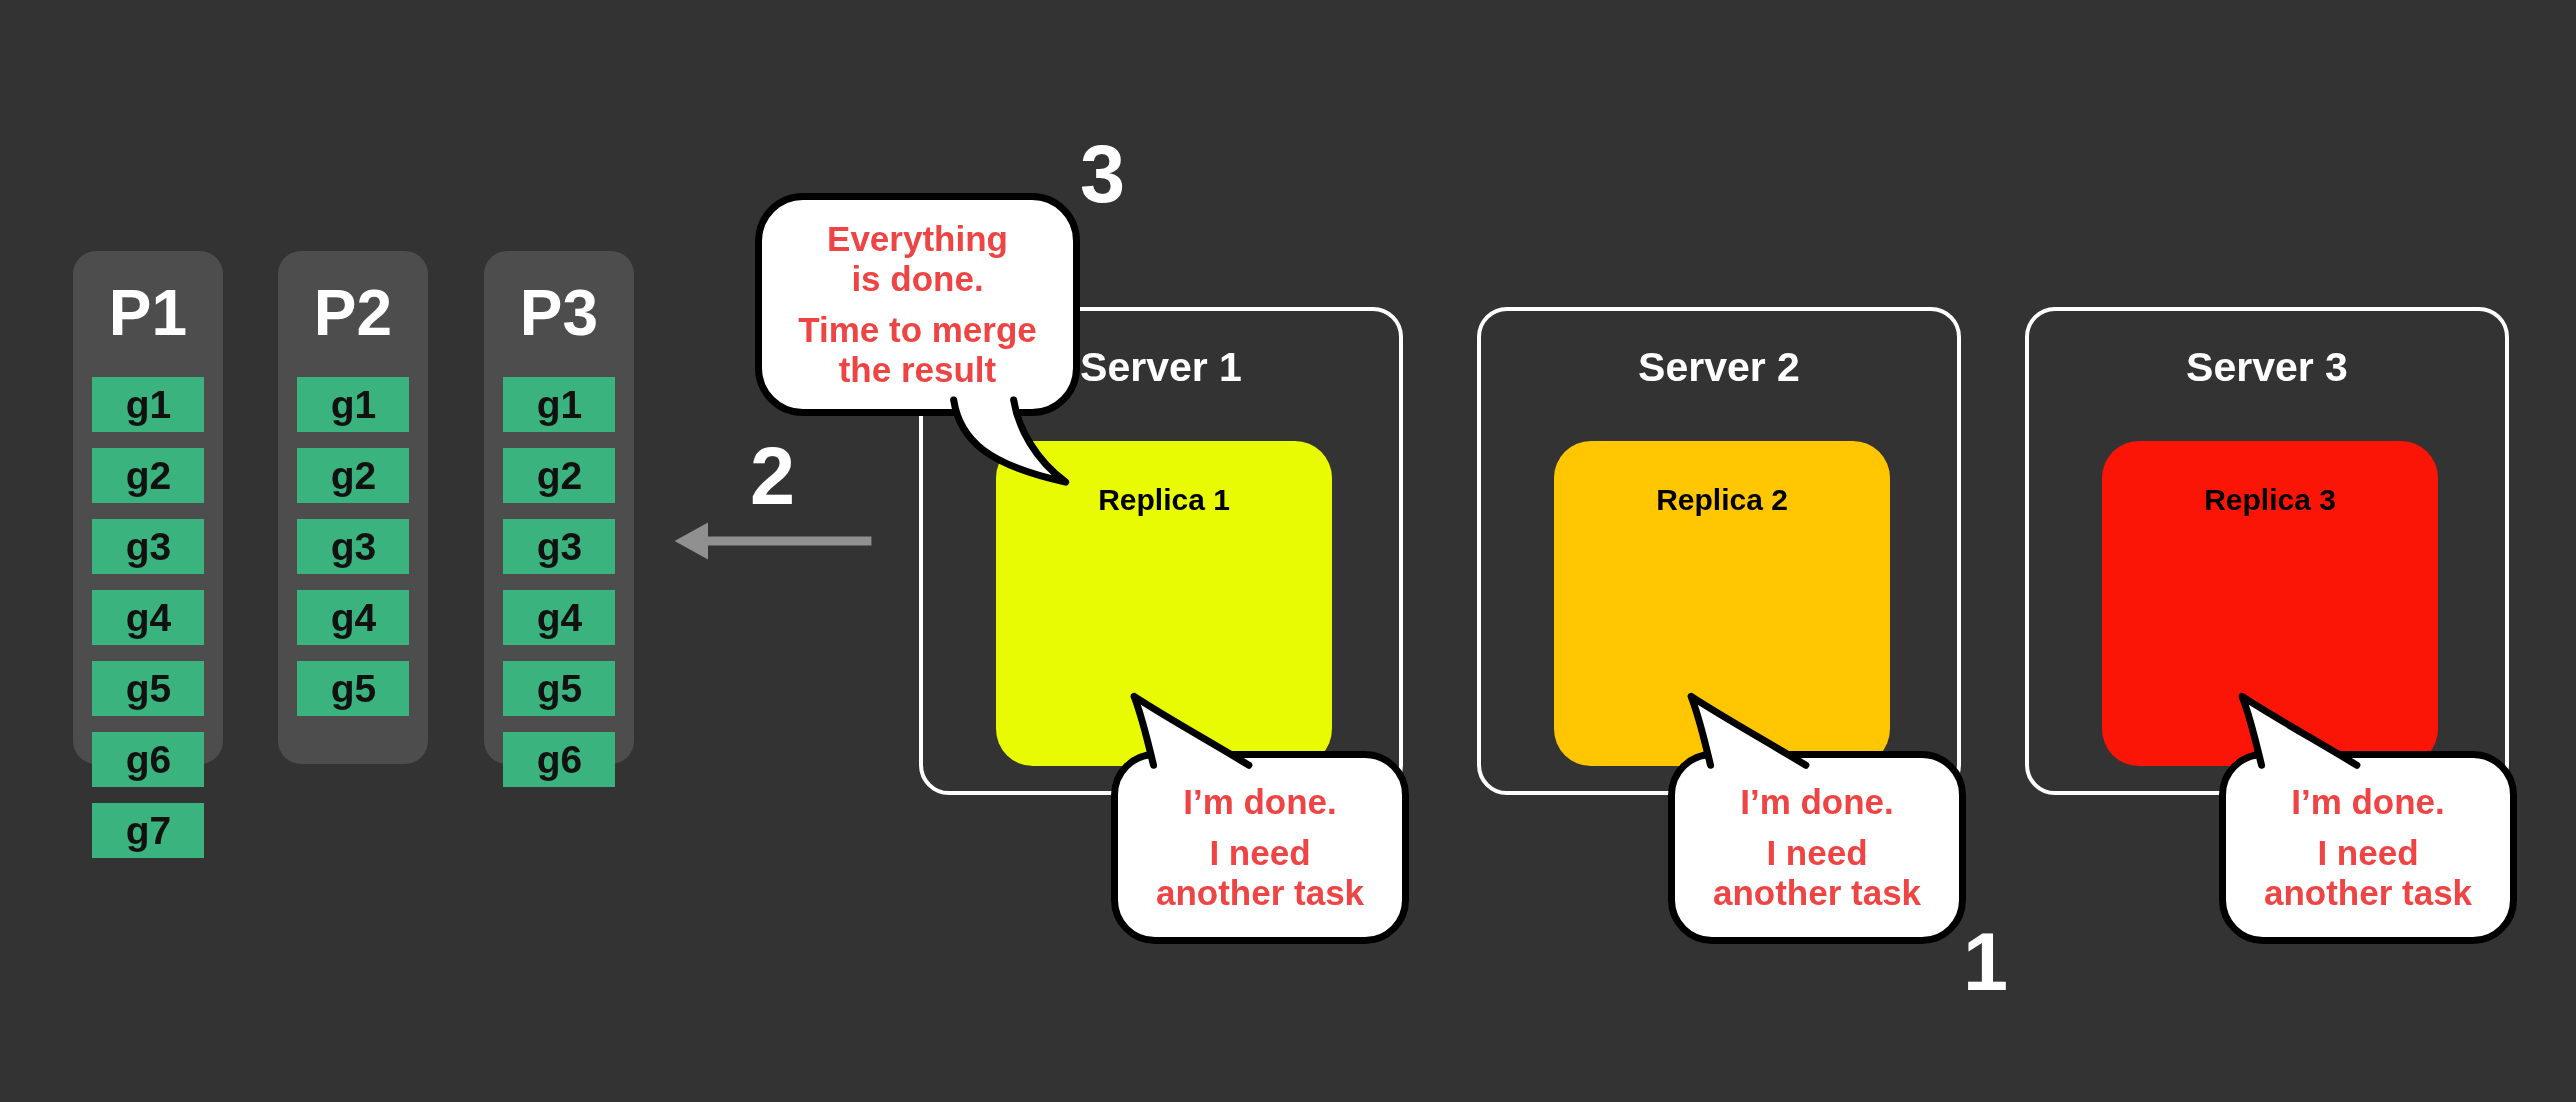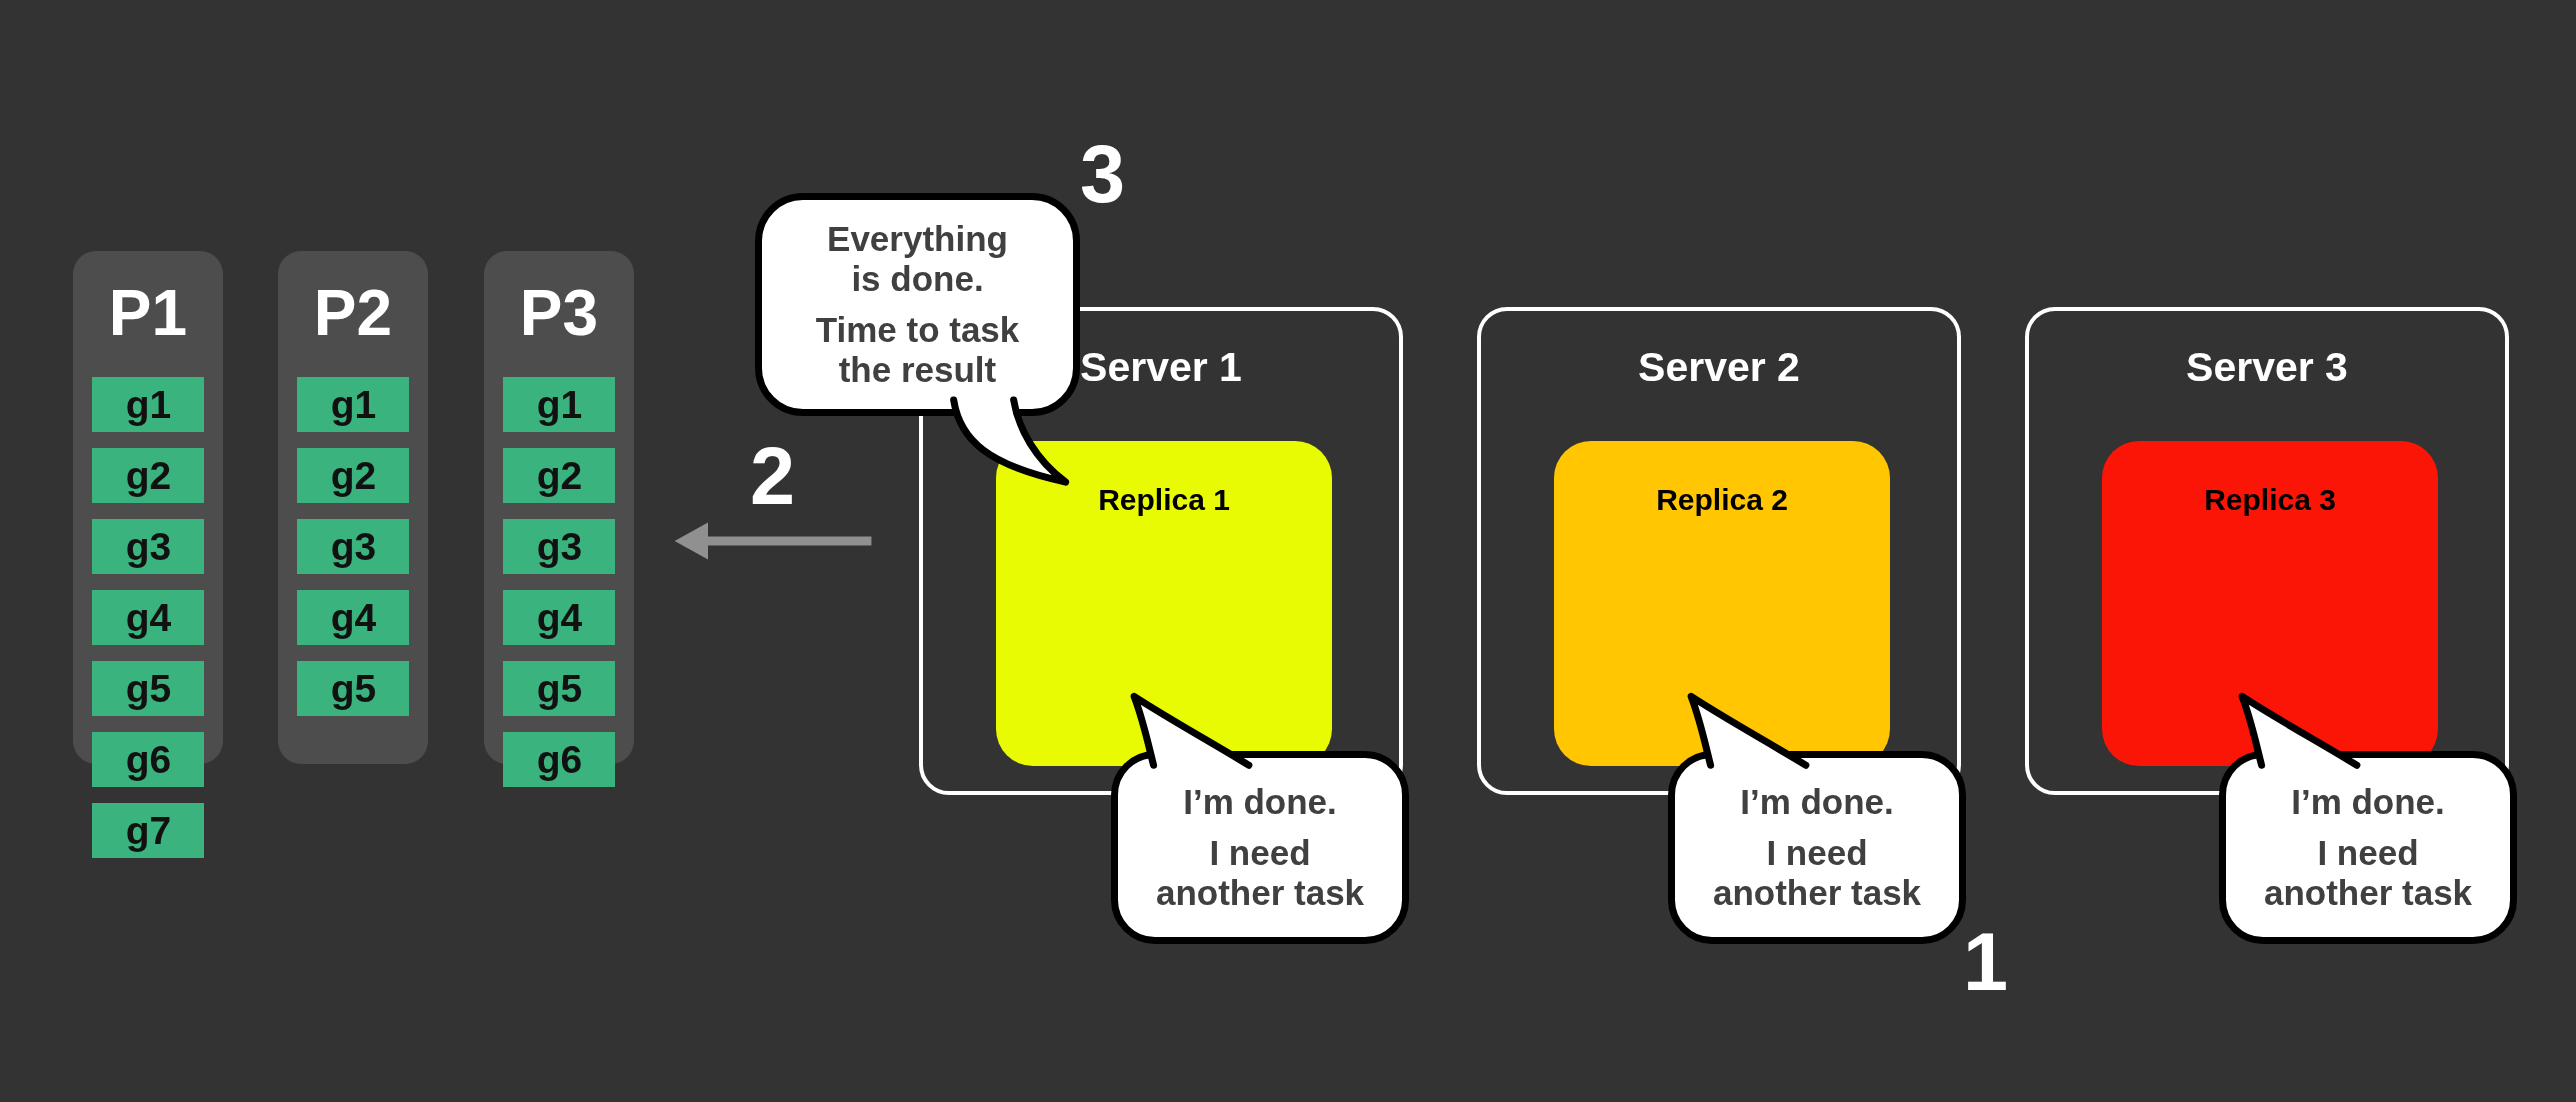--- a/index.html
+++ b/index.html
@@ -50,21 +50,21 @@
   .rtitle {
     margin-top:42px; text-align:center;
     font-size:30px; font-weight:bold; color:#000000;
   }
 
   
   .bubble {
     position:absolute; background:#ffffff; border:7px solid #000000;
     border-radius:44px; box-sizing:border-box;
     display:flex; flex-direction:column; align-items:center; justify-content:center;
-    text-align:center; color:#404040; font-weight:bold;
+    text-align:center; color:#ef4444; font-weight:bold;
   }
   .bubble .line { font-size:35px; line-height:40px; white-space:nowrap; }
   .bubble .gap  { margin-top:11.5px; }
   .merge-bubble { left:755px; top:193px; width:325px; height:223px; border-radius:48px; z-index:40; }
   .status-bubble { width:298px; height:193px; z-index:30; }
   #bubble1 { left:1111px; top:751px; }
   #bubble2 { left:1668px; top:751px; }
   #bubble3 { left:2219px; top:751px; }
   .tail { position:absolute; overflow:visible; }
   .tail-up   { left:8.8px;  top:-81px; }
@@ -149,21 +149,21 @@
       <div class="rtitle">Replica 3</div>
     </div>
   </div>
 
   <div class="bubble merge-bubble">
     <svg class="tail tail-down" width="159" height="90" viewBox="0 0 180 102">
       <path d="M 12 0 C 19 46 52 74 139 93 C 105 68 85 32 80 0" fill="#ffffff" stroke="#000000" stroke-width="8" stroke-linejoin="round" stroke-linecap="round"></path>
     </svg>
     <div class="line">Everything</div>
     <div class="line">is done.</div>
-    <div class="line gap">Time to task</div>
+    <div class="line gap">Time to merge</div>
     <div class="line">the result</div>
   </div>
   <div class="step" id="step3">3</div>
 
   <div class="bubble status-bubble" id="bubble1">
     <svg class="tail tail-up" width="159" height="90" viewBox="0 0 180 102">
       <path d="M 30 100 C 23 72 18 48 8 22 C 48 48 92 72 138 100" fill="#ffffff" stroke="#000000" stroke-width="8" stroke-linejoin="round" stroke-linecap="round"></path>
     </svg>
     <div class="line">I’m done.</div>
     <div class="line gap">I need</div>

